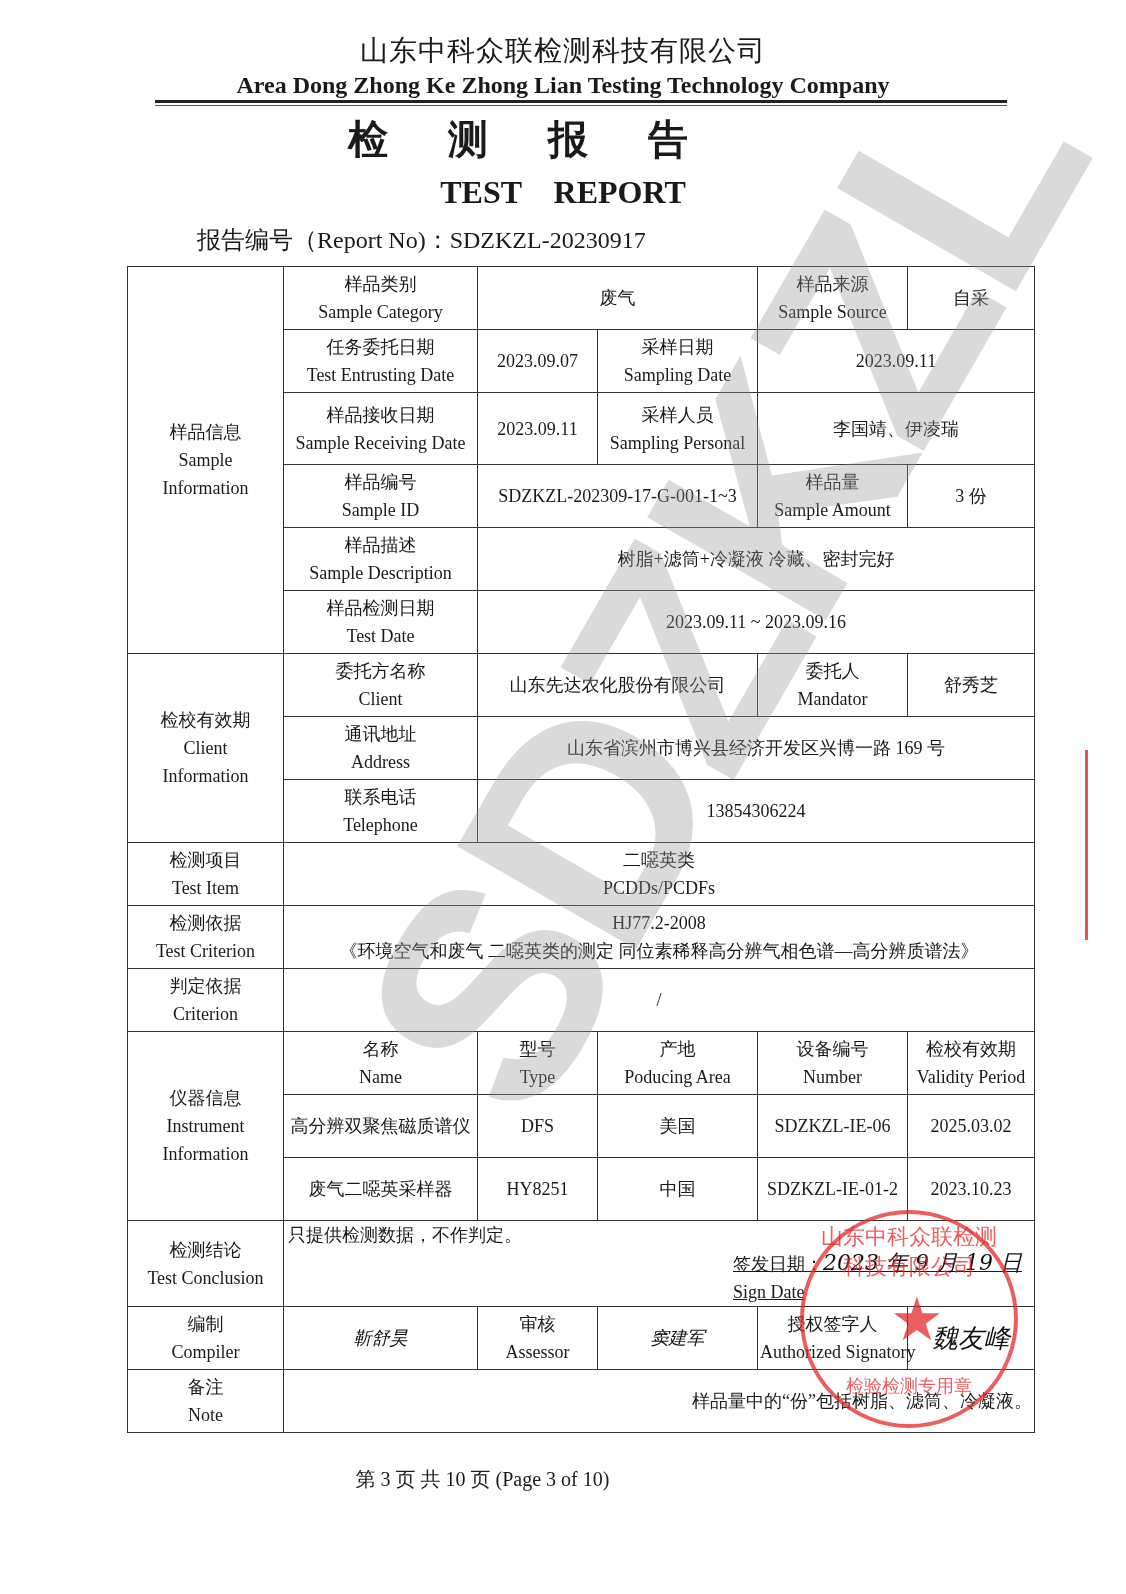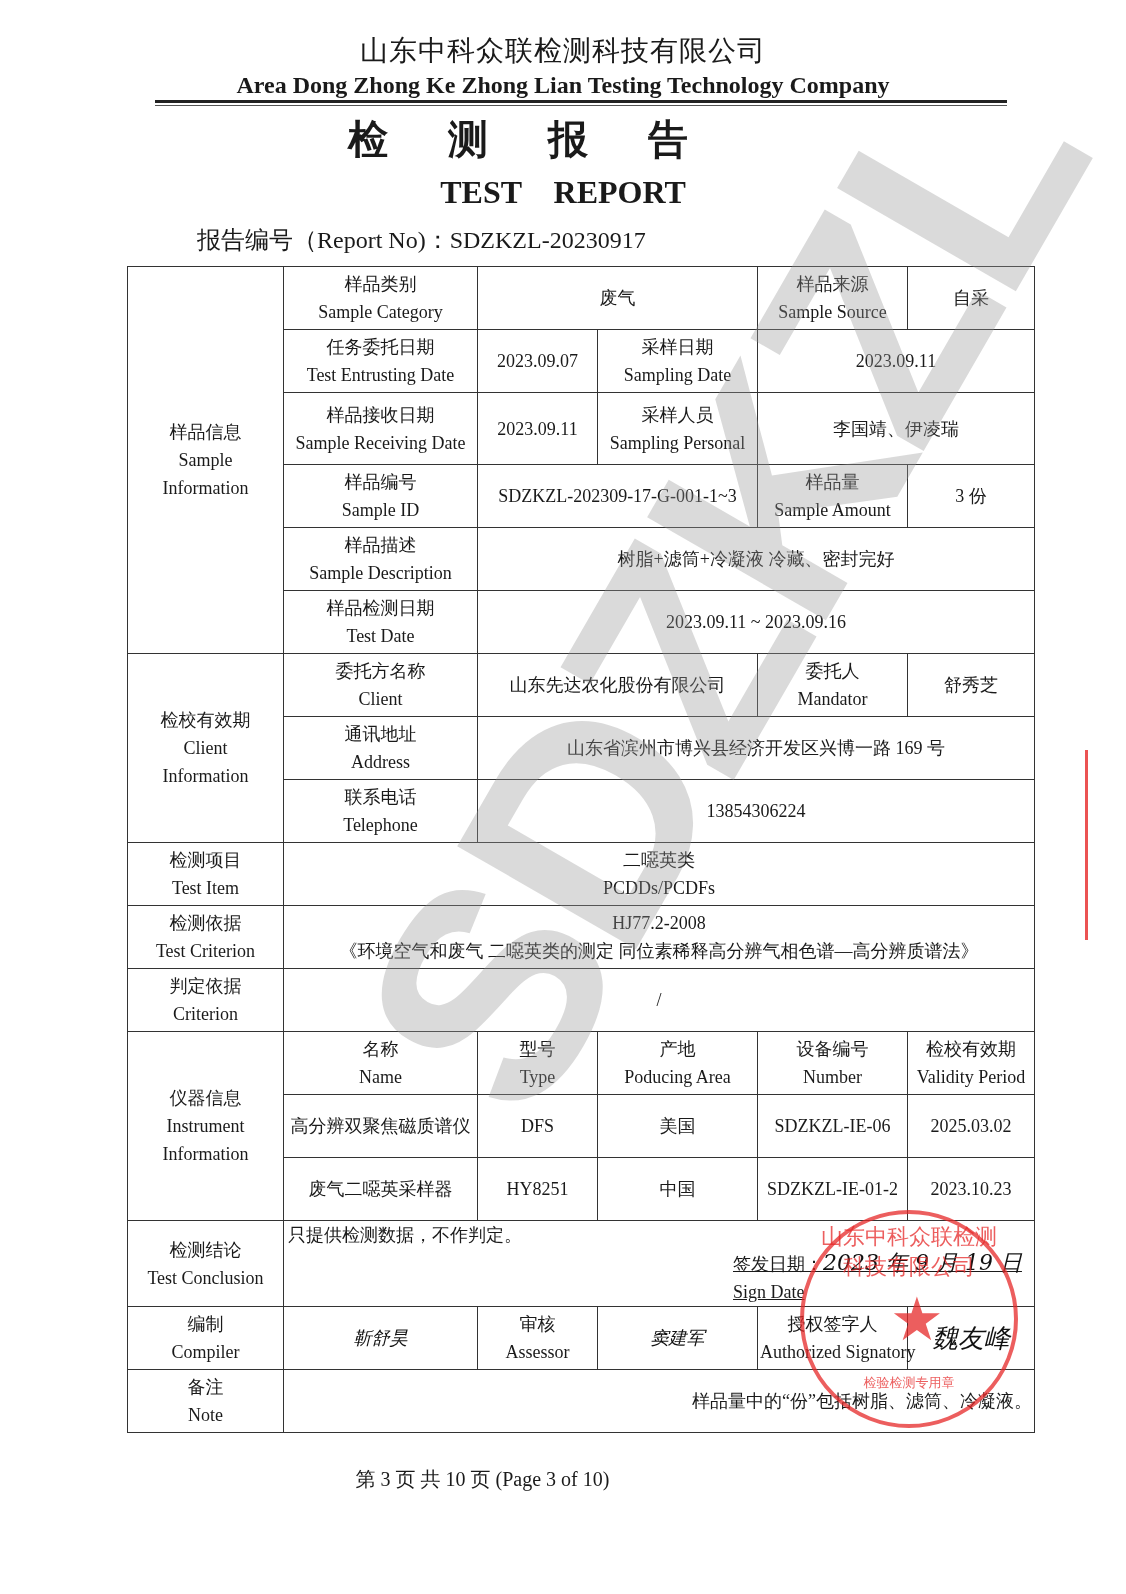--- a/index.html
+++ b/index.html
@@ -27,21 +27,21 @@
   .watermark { position:absolute; left:160px; top:420px; font-size:300px; font-weight:bold;
                color:rgba(150,150,150,0.35); transform:rotate(-60deg); transform-origin:center;
                font-family:"Liberation Sans",sans-serif; pointer-events:none; letter-spacing:-10px; }
 
   .seal { position:absolute; left:800px; top:1210px; width:210px; height:210px; border-radius:50%;
           border:4px solid rgba(230,40,40,0.75); pointer-events:none; }
   .seal-star { position:absolute; left:86px; top:70px; font-size:60px; color:rgba(230,40,40,0.75); }
   .seal-text { position:absolute; left:10px; top:8px; width:190px; text-align:center;
                font-size:22px; color:rgba(230,40,40,0.75); }
   .seal-bottom { position:absolute; left:20px; top:160px; width:170px; text-align:center;
-                 font-size:13px; color:rgba(230,40,40,0.75); }
+                 font-size:18px; color:rgba(230,40,40,0.75); }
   .side-stamp { position:absolute; left:1085px; top:750px; width:30px; height:190px;
                 border-left:3px solid rgba(230,40,40,0.8); pointer-events:none; }
 
   .sig { font-family:"DejaVu Serif",serif; font-style:italic; font-size:34px; color:#111; }
   .footer { position:absolute; top:1466px; left:0; width:965px; text-align:center; font-size:20px; }
 </style>
 </head>
 <body>
 
 <div class="company-cn">山东中科众联检测科技有限公司</div>

